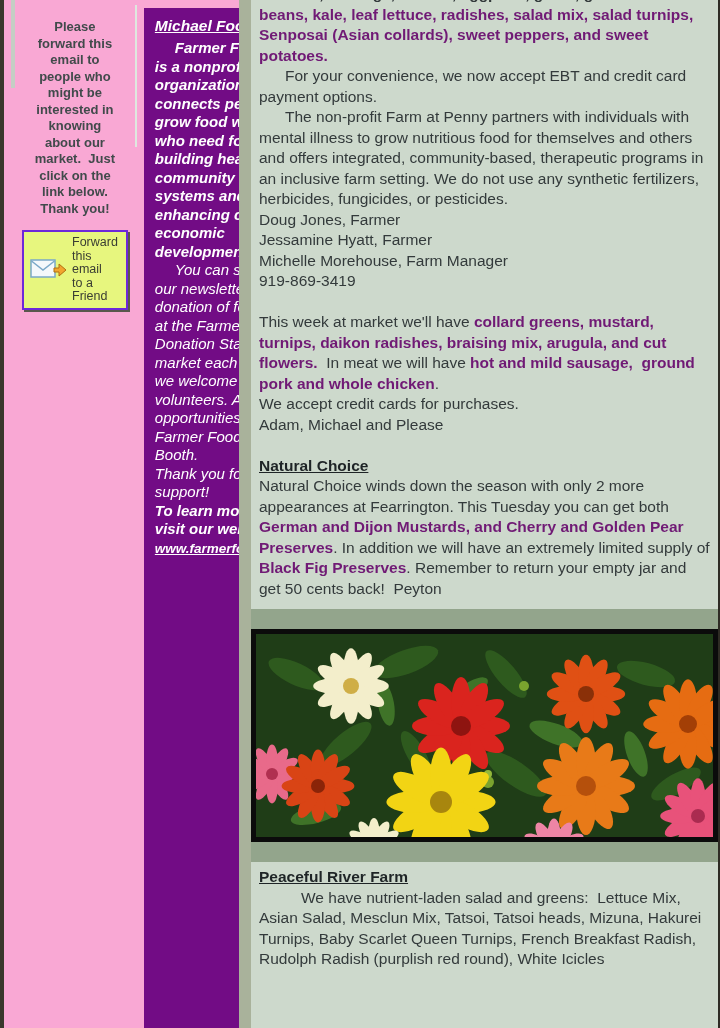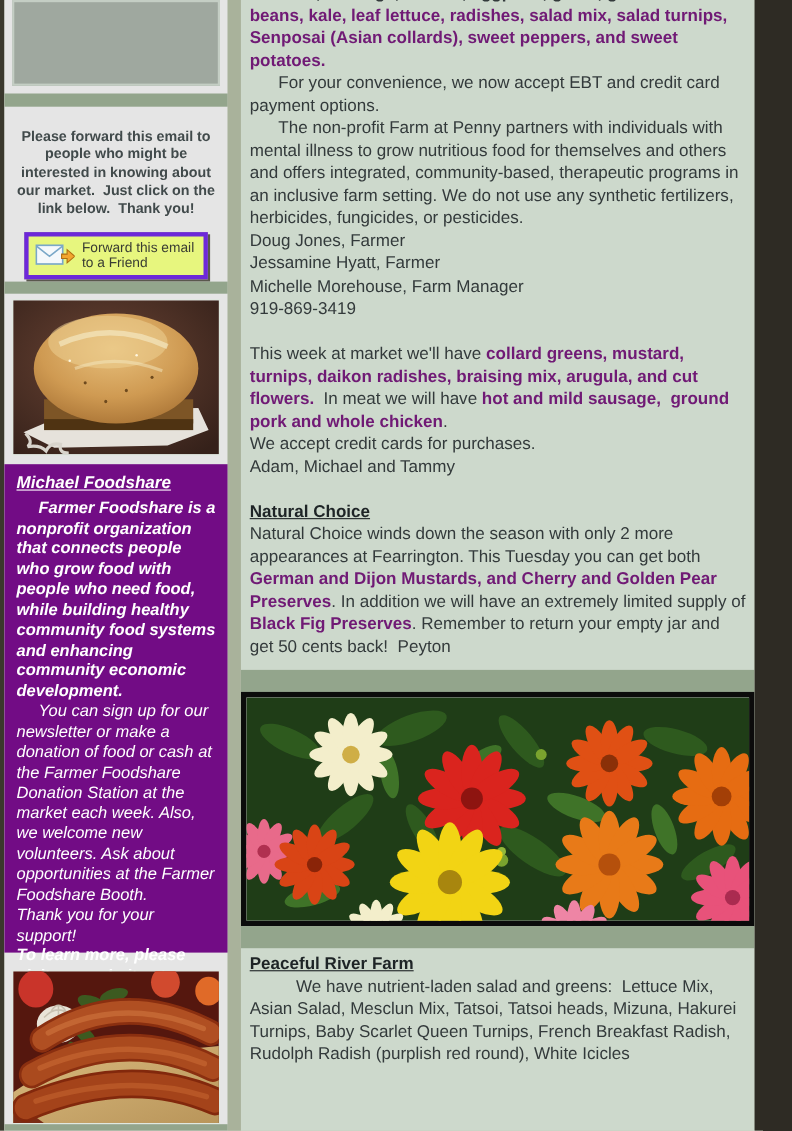--- a/index.html
+++ b/index.html
@@ -1,31 +1,31 @@
 <!DOCTYPE html>
 <html><head>
 <meta charset="utf-8">
 <style>
   html,body{margin:0;padding:0;}
   body{width:720px;height:1028px;overflow:hidden;font-family:"Liberation Sans",sans-serif;}
   .page{width:720px;height:1028px;display:flex;background:#a9b29b;}
   .edge-l{width:4px;background:#3a382d;}
-  .sidebar{width:203px;background:#e5e5e5;display:flex;flex-direction:column;}
+  .sidebar{width:235px;background:#f9a8d4;display:flex;flex-direction:row;}
   .gap-col{width:12px;background:#a9b29b;}
   .main{width:467px;background:#cdd9cc;overflow:hidden;}
   .edge-r{flex:1;background:#2e2b24;}
 
   
   .ph-box{margin:0 7px;height:84px;background:#9fa89f;border:2px solid #c4cec4;}
   .sband{height:13px;background:#93a58c;}
   .sband.m7{margin-top:7px;}
   .fwd-sec{height:177px;text-align:center;padding-top:19px;box-sizing:border-box;}
   .fwd-note{margin:0 9px;font-size:13px;line-height:16.5px;font-weight:bold;color:#414a4b;white-space:pre-wrap;}
   .fwd-btn{margin-top:13px;display:inline-flex;align-items:center;gap:6px;background:#e7f67e;
-    border:4px solid #6d28d9;box-shadow:2px 2px 0 #5a574d;padding:4px 8px 4px 6px;cursor:pointer;
+    border:2px solid #6d28d9;box-shadow:2px 2px 0 #5a574d;padding:4px 8px 4px 6px;cursor:pointer;
     font-family:"Liberation Sans",sans-serif;}
   .fwd-btn .txt{font-size:12.5px;line-height:13.5px;color:#3a3d33;text-align:left;}
   .photo-frame{margin:5px 7px 0;border:1px solid #dfe8df;}
   .bread-sec{height:157px;box-sizing:border-box;}
   .purple-box{margin-top:8px;background:#720c85;color:#ffffff;min-height:397px;box-sizing:border-box;
     padding:7px 11px 6px;font-style:italic;}
   .purple-box h3{margin:0 0 2px;font-size:15.5px;line-height:22px;text-decoration:underline;color:#fff;}
   .purple-box p{margin:0;font-size:15px;line-height:18.5px;white-space:pre-wrap;}
   .pb-bold{font-weight:bold;}
   .pb-ind{text-indent:20px;}
@@ -173,21 +173,21 @@
       <p class="ind">For your convenience, we now accept EBT and credit card payment options.</p>
       <p class="ind">The non-profit Farm at Penny partners with individuals with mental illness to grow nutritious food for themselves and others and offers integrated, community-based, therapeutic programs in an inclusive farm setting. We do not use any synthetic fertilizers, herbicides, fungicides, or pesticides.</p>
       <p>Doug Jones, Farmer</p>
       <p>Jessamine Hyatt, Farmer</p>
       <p>Michelle Morehouse, Farm Manager</p>
       <p>919-869-3419</p>
       <div class="blank"></div>
 
       <p><span>This week at market we'll have </span><span class="b">collard greens, mustard, turnips, daikon radishes, braising mix, arugula, and cut flowers.</span><span>  In meat we will have </span><span class="b">hot and mild sausage,  ground pork and whole chicken</span><span>.</span></p>
       <p>We accept credit cards for purchases.</p>
-      <p>Adam, Michael and Tammy</p>
+      <p>Adam, Michael and Please</p>
       <div class="blank"></div>
 
       <p class="sec-title">Natural Choice</p>
       <p><span>Natural Choice winds down the season with only 2 more appearances at Fearrington. This Tuesday you can get both </span><span class="b">German and Dijon Mustards, and Cherry and Golden Pear Preserves</span><span>. In addition we will have an extremely limited supply of </span><span class="b">Black Fig Preserves</span><span>. Remember to return your empty jar and get 50 cents back!  Peyton</span></p>
       <div style="height:10px;"></div>
     </div>
 
     <div class="hband"></div>
 
     <div class="flower-frame">

